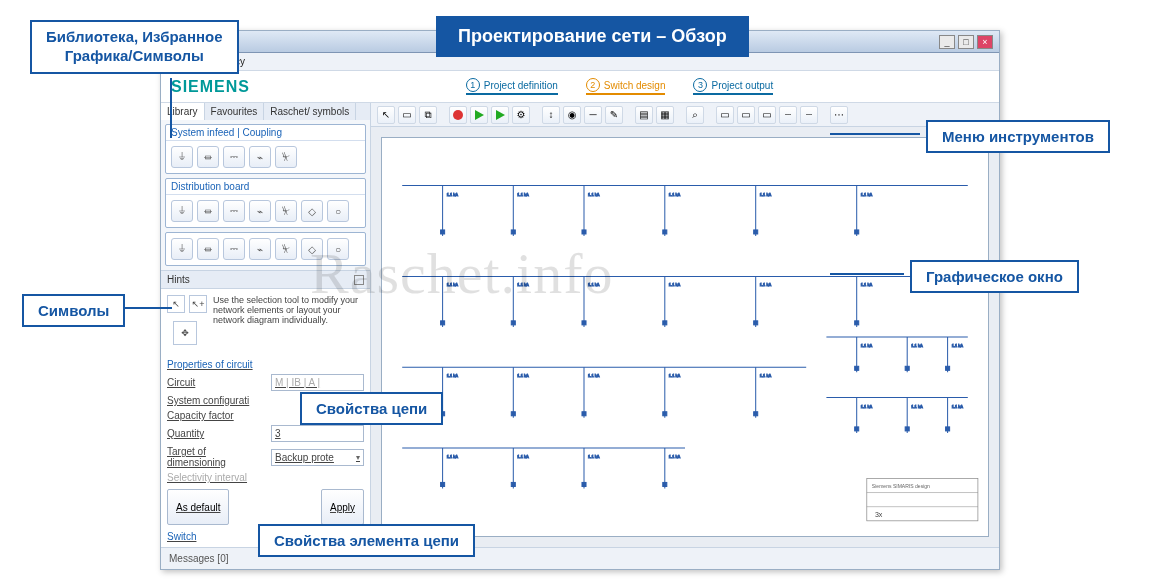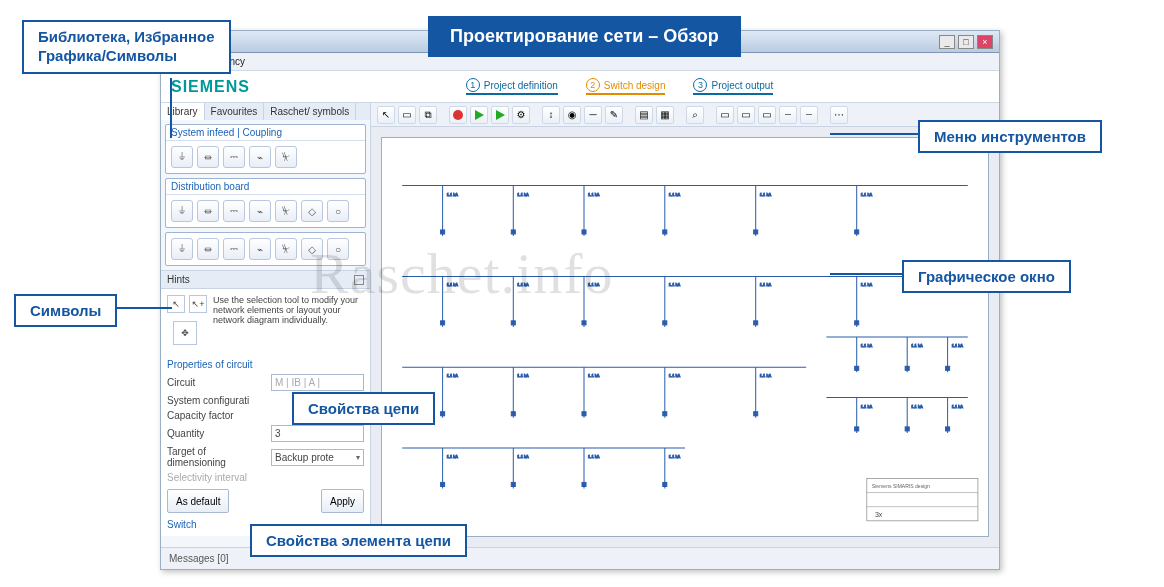--- a/index.html
+++ b/index.html
@@ -35,44 +35,44 @@
   .icons-row { display:flex; flex-wrap:wrap; gap:4px; padding:5px;}
   .tool-icon { width:22px; height:22px; border:1px solid #b8c7dd; border-radius:3px; background:linear-gradient(#fff,#e8eef7); display:flex; align-items:center; justify-content:center; font-size:10px; color:#555;}
 
   .panel-title { background:#e6ecf5; font-size:10px; color:#333; padding:3px 6px; border-top:1px solid #c8d4e3; border-bottom:1px solid #c8d4e3; display:flex; align-items:center; justify-content:space-between;}
   .pin { width:10px; height:10px; border:1px solid #888; }
 
   .hints-body { display:flex; gap:6px; padding:6px; font-size:9px; color:#444; background:#fff;}
   .hint-icon { width:18px; height:18px; border:1px solid #b8c7dd; display:flex; align-items:center; justify-content:center; flex-shrink:0;}
   .hint-icon-lg { width:24px; height:24px; border:1px solid #b8c7dd; margin:4px 6px; display:flex; align-items:center; justify-content:center;}
 
-  .props-body { background:#fff; padding:0 4px 4px; font-size:10px; color:#444; }
+  .props-body { background:#fff; padding:0 4px 4px; font-size:10px; color:#444;text-decoration:underline; }
   .props-sub { color:#1a63b7; font-size:10px; padding:4px 2px 2px; }
   .prow { display:flex; align-items:center; gap:4px; padding:2px 2px; }
   .plabel { width:100px; color:#444; }
   .pfield { flex:1; height:17px; border:1px solid #a9b9cf; background:#fff; font-size:10px; padding:0 3px; display:flex; align-items:center; }
-  .btn-sm { height:24px; border:1px solid #a9b9cf; background:linear-gradient(#fff,#e8eef7); font-size:10px; padding:0 8px; border-radius:2px; }
+  .btn-sm { height:36px; border:1px solid #a9b9cf; background:linear-gradient(#fff,#e8eef7); font-size:10px; padding:0 8px; border-radius:2px; }
   .sel-box { display:flex; align-items:center; }
   .sel-box::after { content:"▾"; margin-left:auto; font-size:8px; color:#666; }
 
   
   .main { flex:1; display:flex; flex-direction:column; background:#fff; }
   .toolbar { height:24px; display:flex; align-items:center; gap:3px; padding:0 6px; background:#eef2f8; border-bottom:1px solid #c8d4e3; }
   .tb { width:18px; height:18px; border:1px solid #cfd9e6; border-radius:2px; background:linear-gradient(#fff,#eaf0f8); display:flex; align-items:center; justify-content:center; font-size:10px; }
   .tb.sep { width:6px; border:none; background:none; }
   .tb svg { width:12px; height:12px; }
 
   .canvas-wrap { flex:1; position:relative; overflow:auto; background:#e9edf3; padding:10px; }
   .sheet { width:100%; height:100%; min-height:380px; background:#fff; border:1px solid #9aaec4; position:relative; }
   .sheet svg { width:100%; height:100%; }
 
   .statusbar { height:22px; background:#eef2f8; border-top:1px solid #c8d4e3; display:flex; align-items:center; padding:4px 8px; font-size:10px; color:#555;}
 
   
-  .callout { position:absolute; background:#fff; border:2px solid #1556a3; color:#1556a3; font-weight:bold; padding:6px 14px; font-size:15px; z-index:50; white-space:nowrap; }
+  .callout { position:absolute; background:#fff; border:2px solid #1556a3; color:#1556a3; font-weight:bold; padding:6px 14px; font-size:15px; text-align:center; z-index:50; white-space:nowrap;margin-left:8px; }
   .callout.big { font-size:18px; padding:8px 20px; background:#1556a3; color:#fff; }
   .callout-line { position:absolute; background:#1556a3; z-index:49; }
 
   .watermark { position:absolute; left:310px; top:240px; font-size:58px; color:rgba(0,0,0,0.12); font-family: Georgia, 'Times New Roman', serif; z-index:48; pointer-events:none; letter-spacing:1px;}
 
 </style>
 </head>
 <body>
 
 <div class="callout big" style="left:428px; top:16px;">Проектирование сети – Обзор</div>

